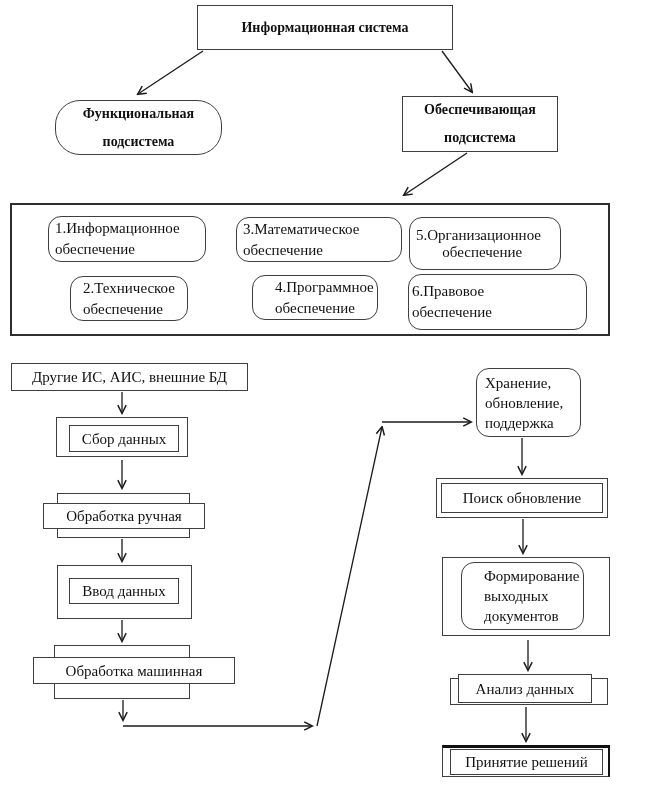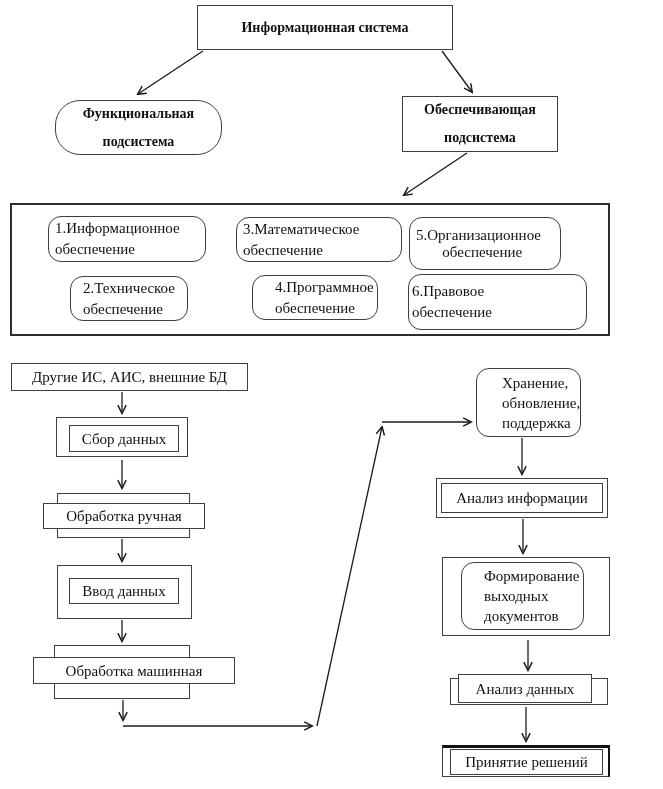--- a/index.html
+++ b/index.html
@@ -53,21 +53,21 @@
   #source-box { left: 11px; top: 363px; width: 237px; height: 28px; }
   #collect-outer { left: 56px; top: 417px; width: 132px; height: 40px; }
   #collect-inner { position: absolute; left: 12px; top: 7px; width: 110px; height: 27px; }
   #manual-back   { left: 57px; top: 493px; width: 133px; height: 45px; }
   #manual-front  { left: 43px; top: 503px; width: 162px; height: 26px; }
   #input-outer   { left: 57px; top: 565px; width: 135px; height: 54px; }
   #input-inner   { position: absolute; left: 11px; top: 12px; width: 110px; height: 26px; }
   #machine-back  { left: 54px; top: 645px; width: 136px; height: 54px; }
   #machine-front { left: 33px; top: 657px; width: 202px; height: 27px; text-align: center; }
   
-  #storage-box { left: 476px; top: 368px; width: 105px; height: 69px; padding-left: 25px; line-height: 20px; }
+  #storage-box { left: 476px; top: 368px; width: 105px; height: 69px; padding-left: 8px; line-height: 20px; }
   #search-outer { left: 436px; top: 478px; width: 172px; height: 40px; }
   #search-inner { position: absolute; left: 4px; top: 4px; width: 162px; height: 30px; }
   #docs-outer { left: 442px; top: 557px; width: 168px; height: 79px; }
   #docs-inner { position: absolute; left: 18px; top: 4px; width: 123px; height: 68px; padding-left: 22px; line-height: 20px; }
   #analysis-back  { left: 450px; top: 678px; width: 158px; height: 27px; }
   #analysis-front { left: 458px; top: 674px; width: 134px; height: 29px; }
   #decision-back  { left: 442px; top: 745px; width: 168px; height: 32px; border-top: 3px solid #111; border-right: 2px solid #111; }
   #decision-front { left: 450px; top: 749px; width: 153px; height: 26px; }
 </style>
 </head>
@@ -132,21 +132,21 @@
   </div>
 
   <div class="box" id="machine-back"></div>
   <div class="box" id="machine-front">Обработка машинная</div>
 
   <div class="box tl" id="storage-box">Хранение,
 обновление,
 поддержка</div>
 
   <div class="box" id="search-outer">
-    <div class="box" id="search-inner">Анализ информации</div>
+    <div class="box" id="search-inner">Поиск обновление</div>
   </div>
 
   <div class="box" id="docs-outer">
     <div class="box tl" id="docs-inner">Формирование
 выходных
 документов</div>
   </div>
 
   <div class="box" id="analysis-back"></div>
   <div class="box" id="analysis-front">Анализ данных</div>

